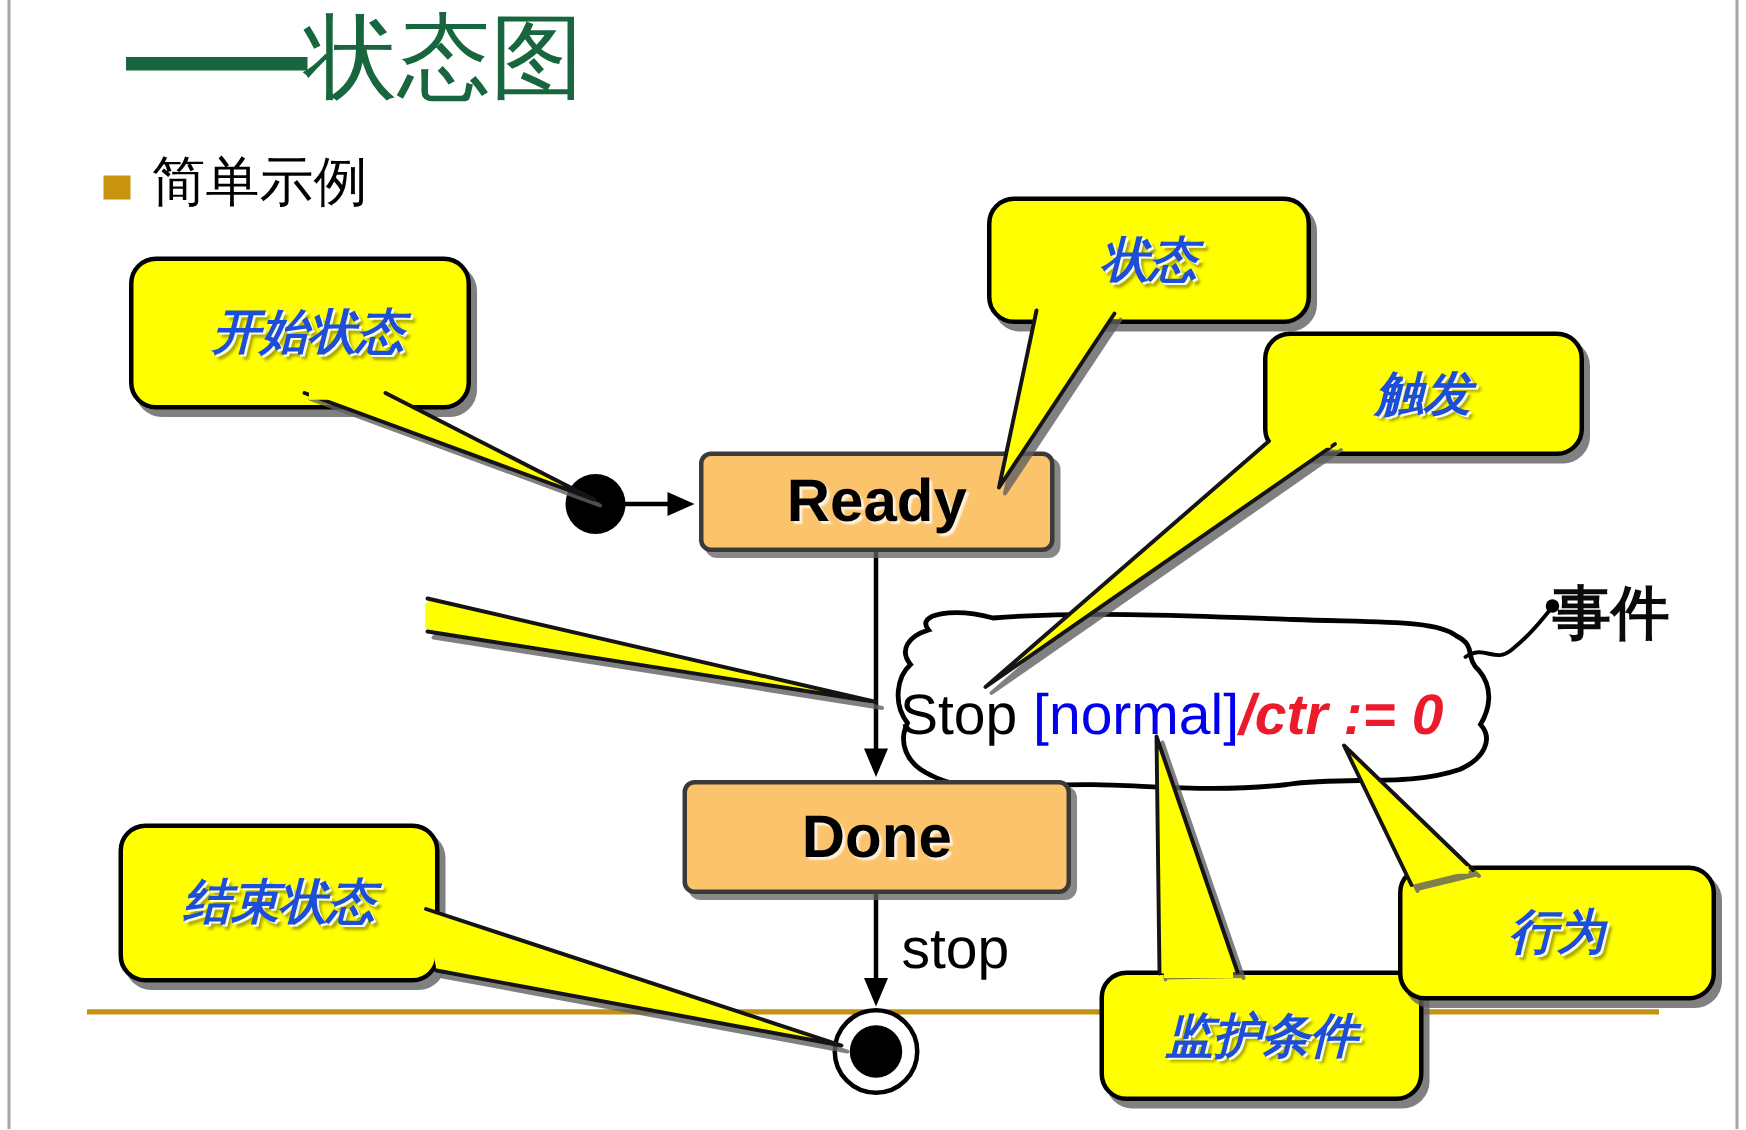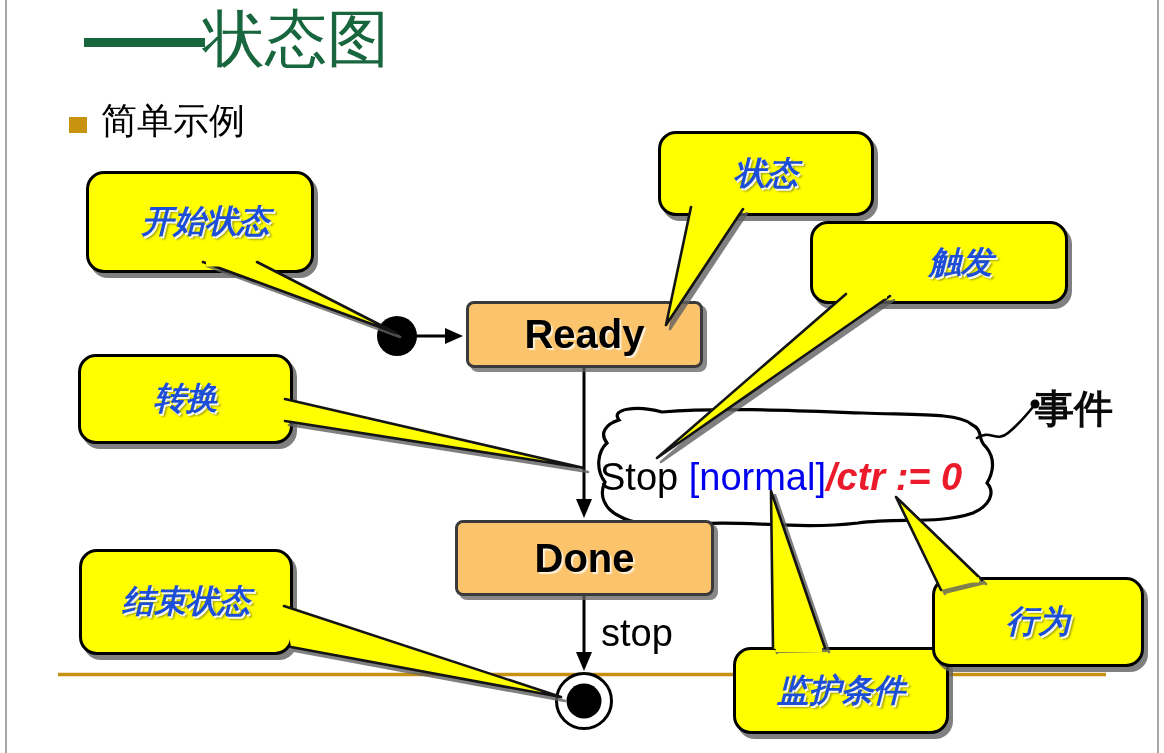--- a/index.html
+++ b/index.html
@@ -29,21 +29,21 @@
   #state-ready{left:466px;top:301px;width:231px;height:61px;}
   #state-done{left:455px;top:520px;width:253px;height:70px;}
 
   
   .callout{position:absolute;z-index:3;background:#FFFF00;border:3px solid #000;border-radius:18px;
            box-shadow:4px 5px 0 rgba(96,96,96,0.8);display:flex;align-items:center;justify-content:center;
            font-weight:bold;font-style:italic;font-size:32px;color:#1d4ed8;
            text-shadow:1.5px 1.5px 0 rgba(255,255,255,0.9),3px 3px 2px rgba(0,0,0,0.35);}
   #co-start{left:86px;top:171px;width:211px;height:96px;padding-left:11px;}
   #co-state{left:658px;top:131px;width:210px;height:79px;}
-  #co-trigger{left:810px;top:221px;width:208px;height:77px;padding-left:44px;}
+  #co-trigger{left:842px;top:221px;width:208px;height:77px;}
   #co-transform{left:78px;top:354px;width:209px;height:84px;}
   #co-end{left:79px;top:549px;width:208px;height:100px;}
   #co-guard{left:733px;top:647px;width:210px;height:81px;}
   #co-action{left:932px;top:577px;width:206px;height:84px;}
 
   .tail{fill:#FFFF00;stroke:#141414;stroke-width:2.6;stroke-linejoin:round;stroke-linecap:round;
         filter:drop-shadow(4px 4px 0 rgba(96,96,96,0.8));}
   .weld{stroke:#FFFF00;stroke-width:5;fill:none;stroke-linecap:butt;}
 
   
@@ -103,23 +103,20 @@
 
   <div class="callout" id="co-start">
     <span>开始状态</span>
   </div>
   <div class="callout" id="co-state">
     <span>状态</span>
   </div>
   <div class="callout" id="co-trigger">
     <span>触发</span>
   </div>
-  <div class="callout" id="co-transform">
-    <span>转换</span>
-  </div>
   <div class="callout" id="co-end">
     <span>结束状态</span>
   </div>
   <div class="callout" id="co-guard">
     <span>监护条件</span>
   </div>
   <div class="callout" id="co-action">
     <span>行为</span>
   </div>
 

